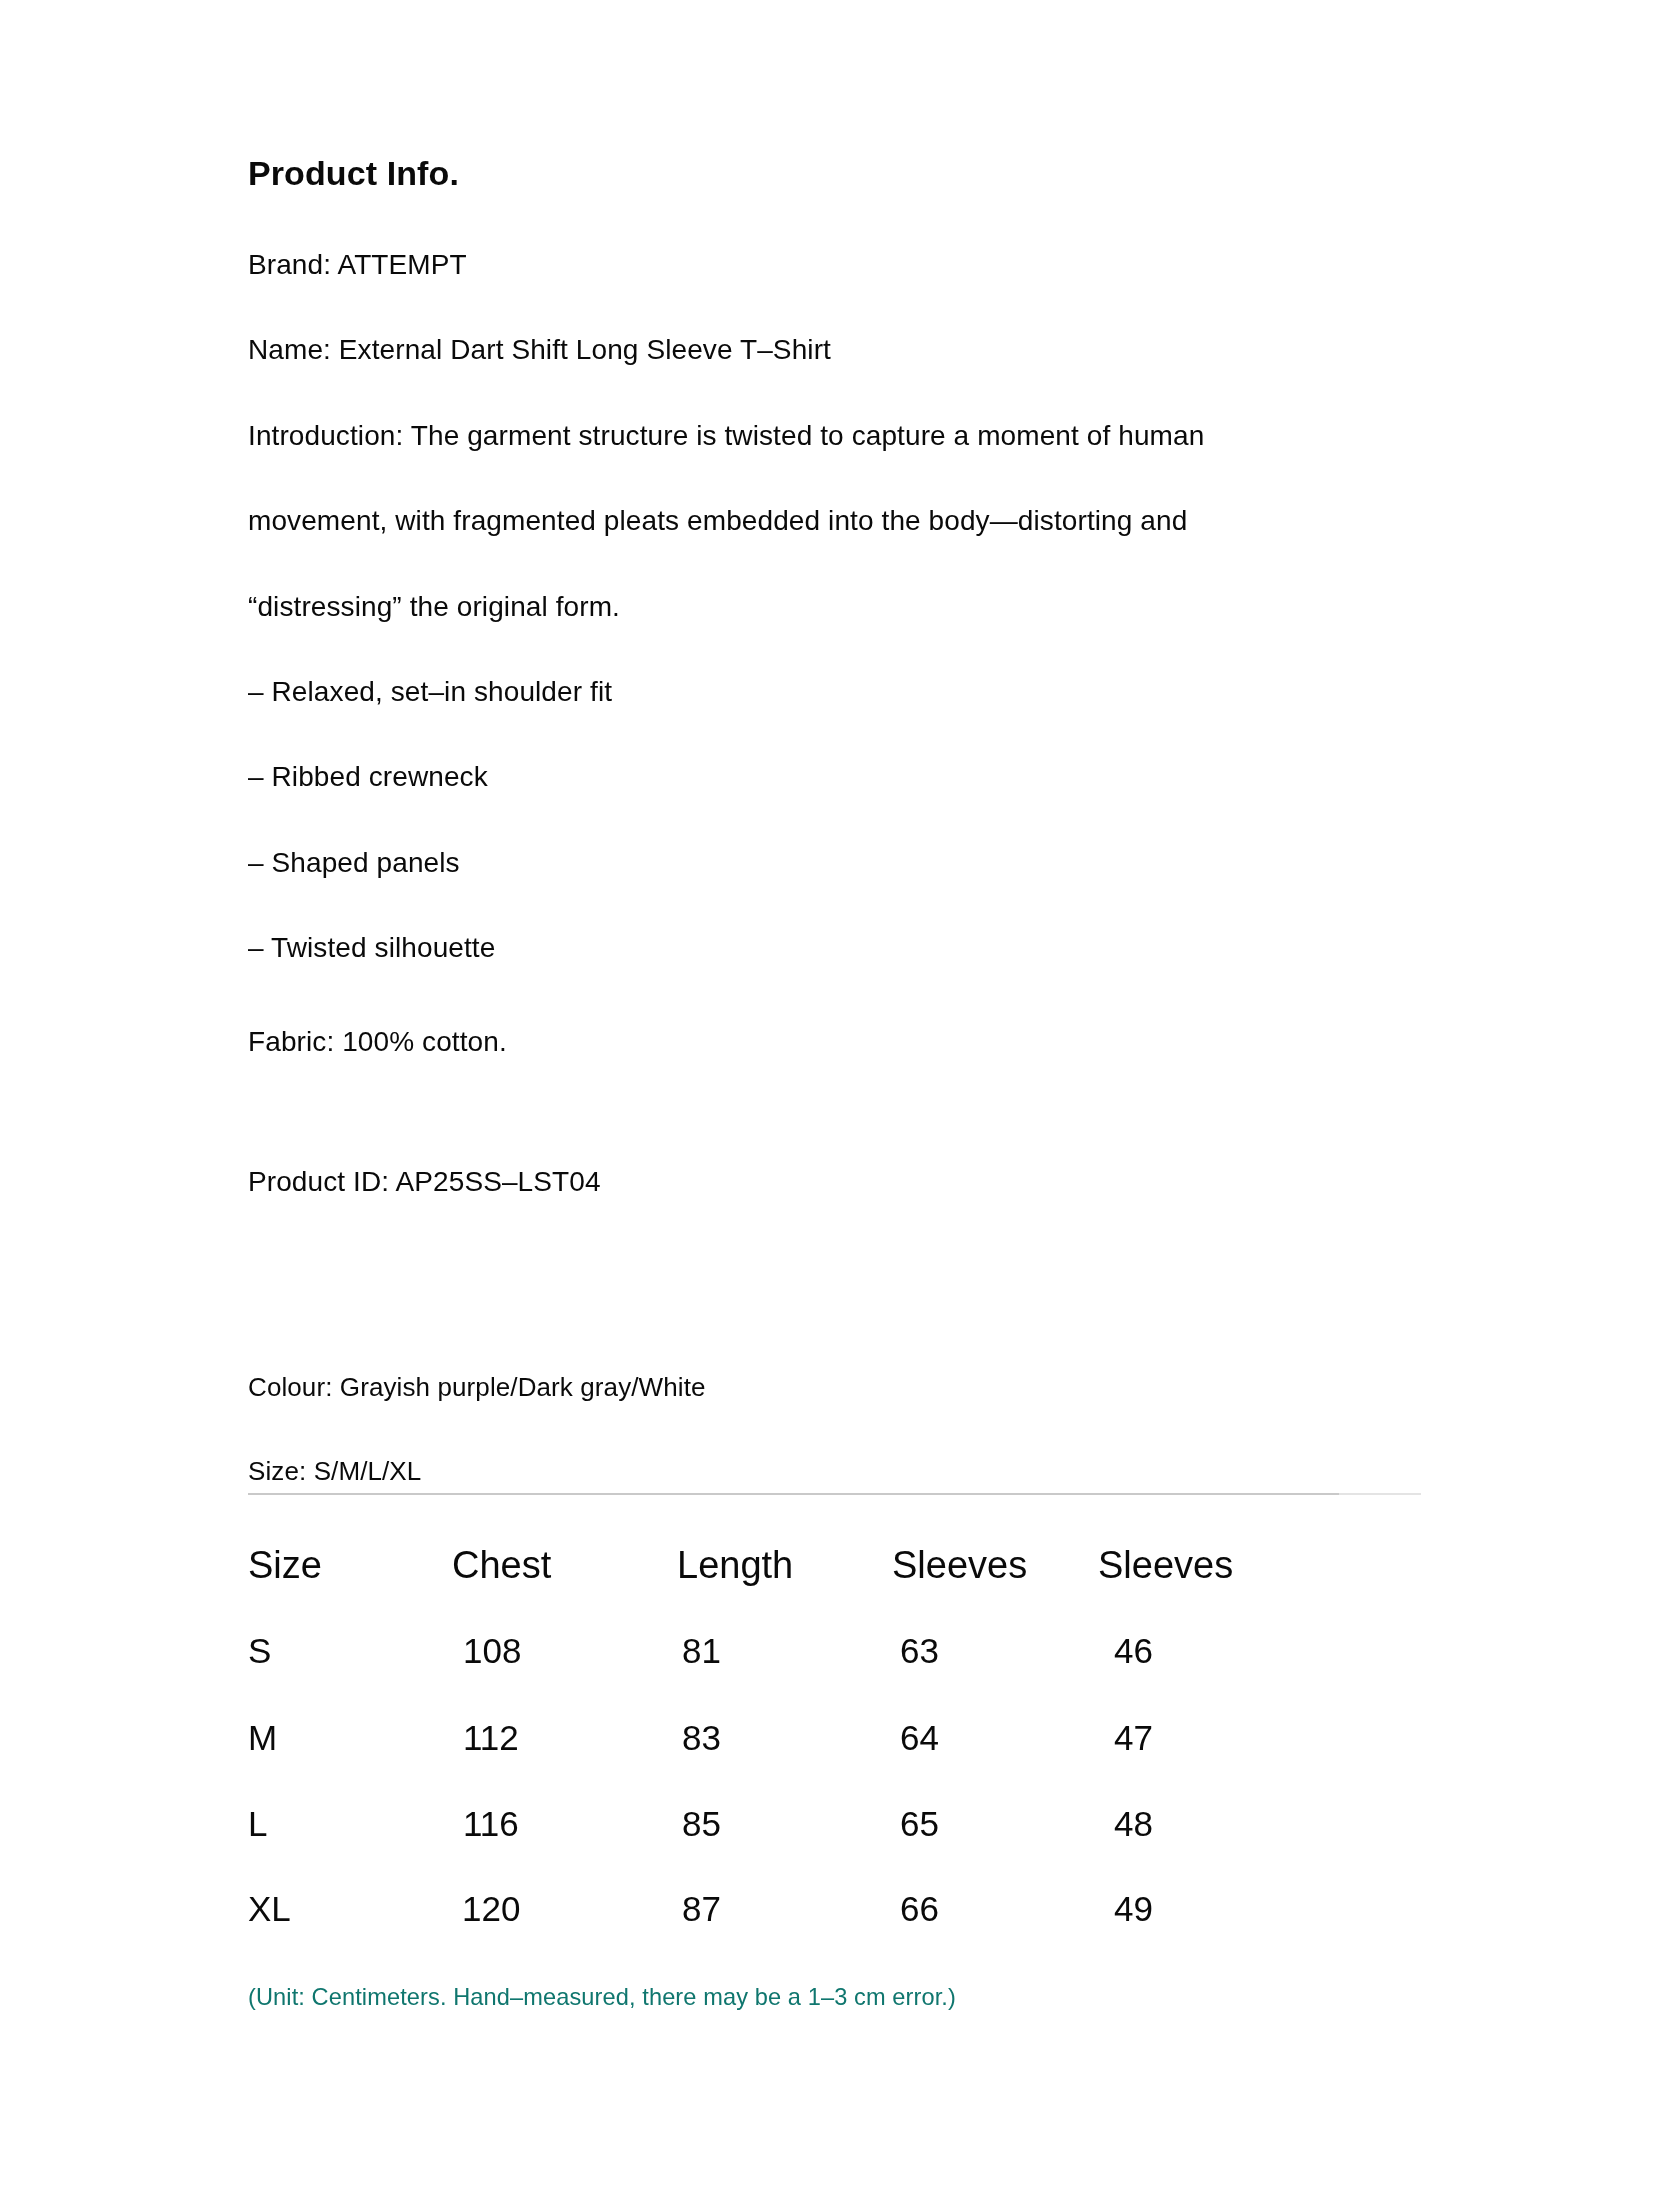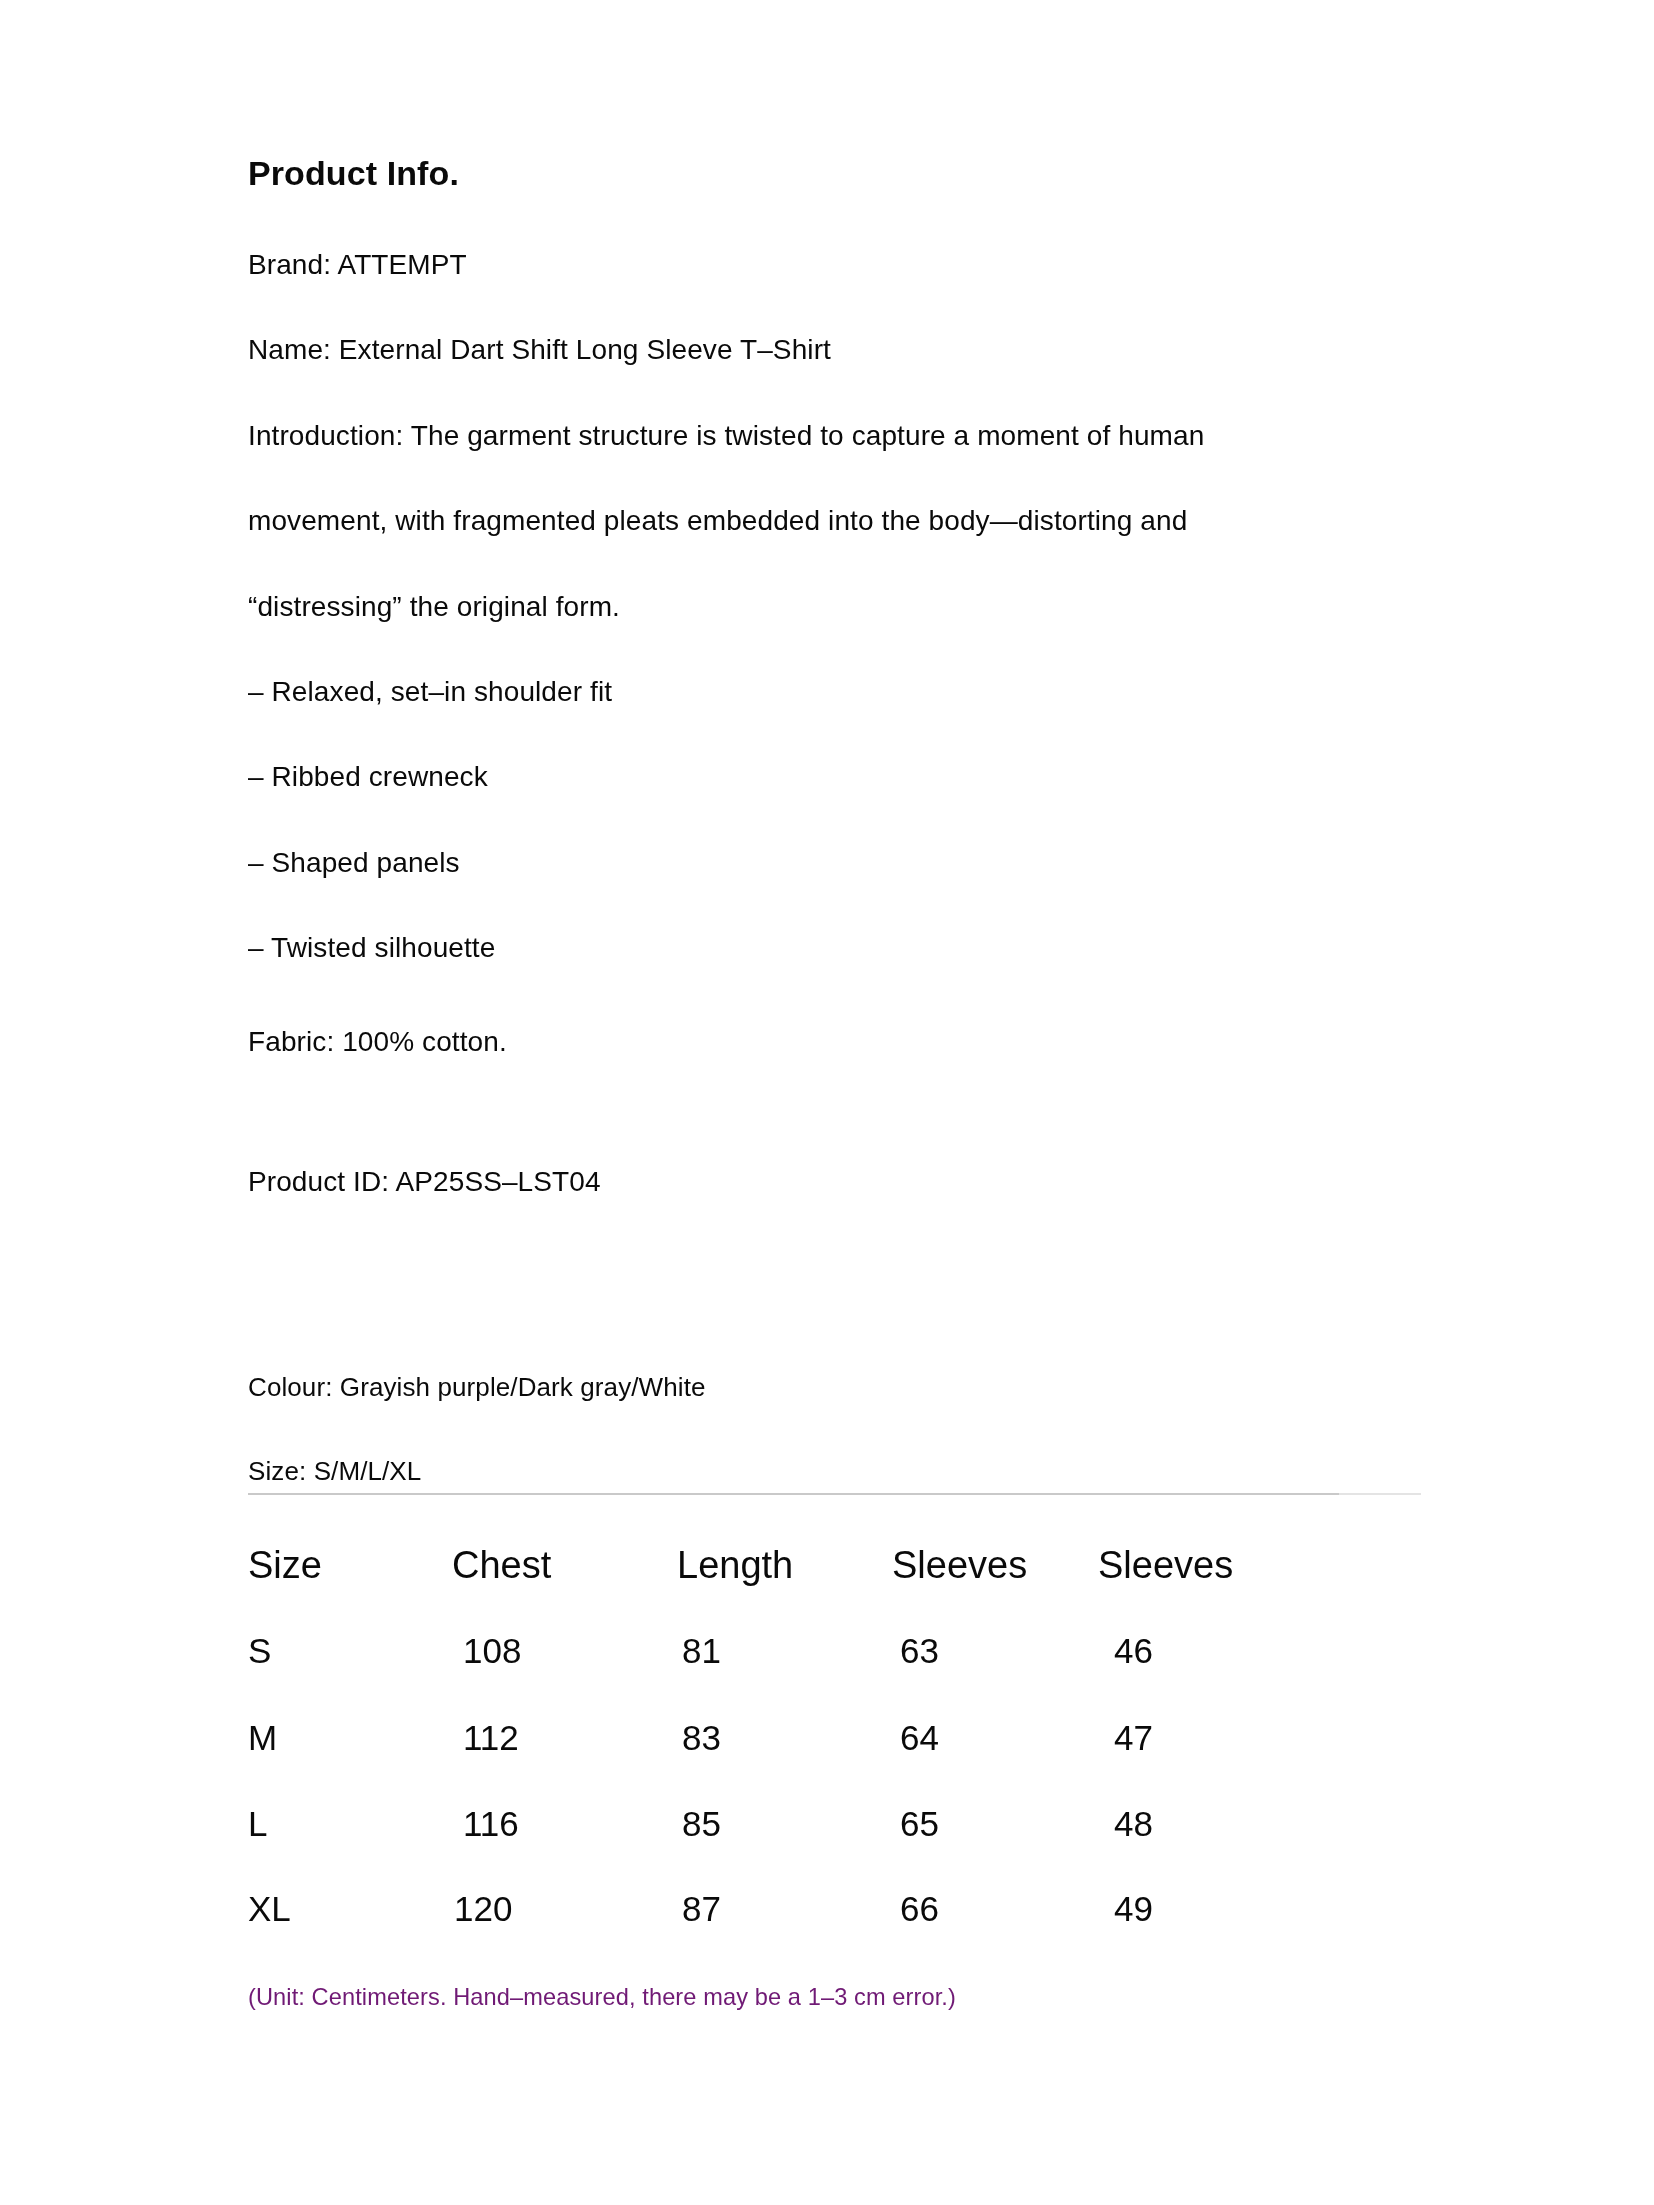--- a/index.html
+++ b/index.html
@@ -28,21 +28,21 @@
     left: 0;
     white-space: nowrap;
     font-size: 28px;
     line-height: 1.15;
     font-weight: 400;
     color: #0a0a0a;
     letter-spacing: 0.1px;
   }
   .title   { font-size: 34px; font-weight: 700; }
   .cs      { font-size: 26px; }
-  .note    { font-size: 23.6px; color: #701a75; }
+  .note    { font-size: 23.6px; color: #0f766e; }
   .tablerow { position: absolute; left: 0; width: 1174px; height: 49px; }
   .cell { position: absolute; top: 0; white-space: nowrap; }
   .th .cell { font-size: 38px; }
   .td .cell { font-size: 35px; }
   .divider {
     position: absolute;
     left: 0;
     top: 1493px;
     width: 1173px;
     height: 2.1px;
@@ -104,21 +104,21 @@
     <div class="tablerow td" style="top:1804px">
       <span class="cell" style="left:0">L</span>
       <span class="cell" style="left:215px">116</span>
       <span class="cell" style="left:434px">85</span>
       <span class="cell" style="left:652px">65</span>
       <span class="cell" style="left:866px">48</span>
     </div>
 
     <div class="tablerow td" style="top:1889px">
       <span class="cell" style="left:0">XL</span>
-      <span class="cell" style="left:206px">120</span>
+      <span class="cell" style="left:214px">120</span>
       <span class="cell" style="left:434px">87</span>
       <span class="cell" style="left:652px">66</span>
       <span class="cell" style="left:866px">49</span>
     </div>
 
     <div class="t note" style="top:1984px">(Unit: Centimeters. Hand–measured, there may be a 1–3 cm error.)</div>
 
   </div>
 </div>
 

